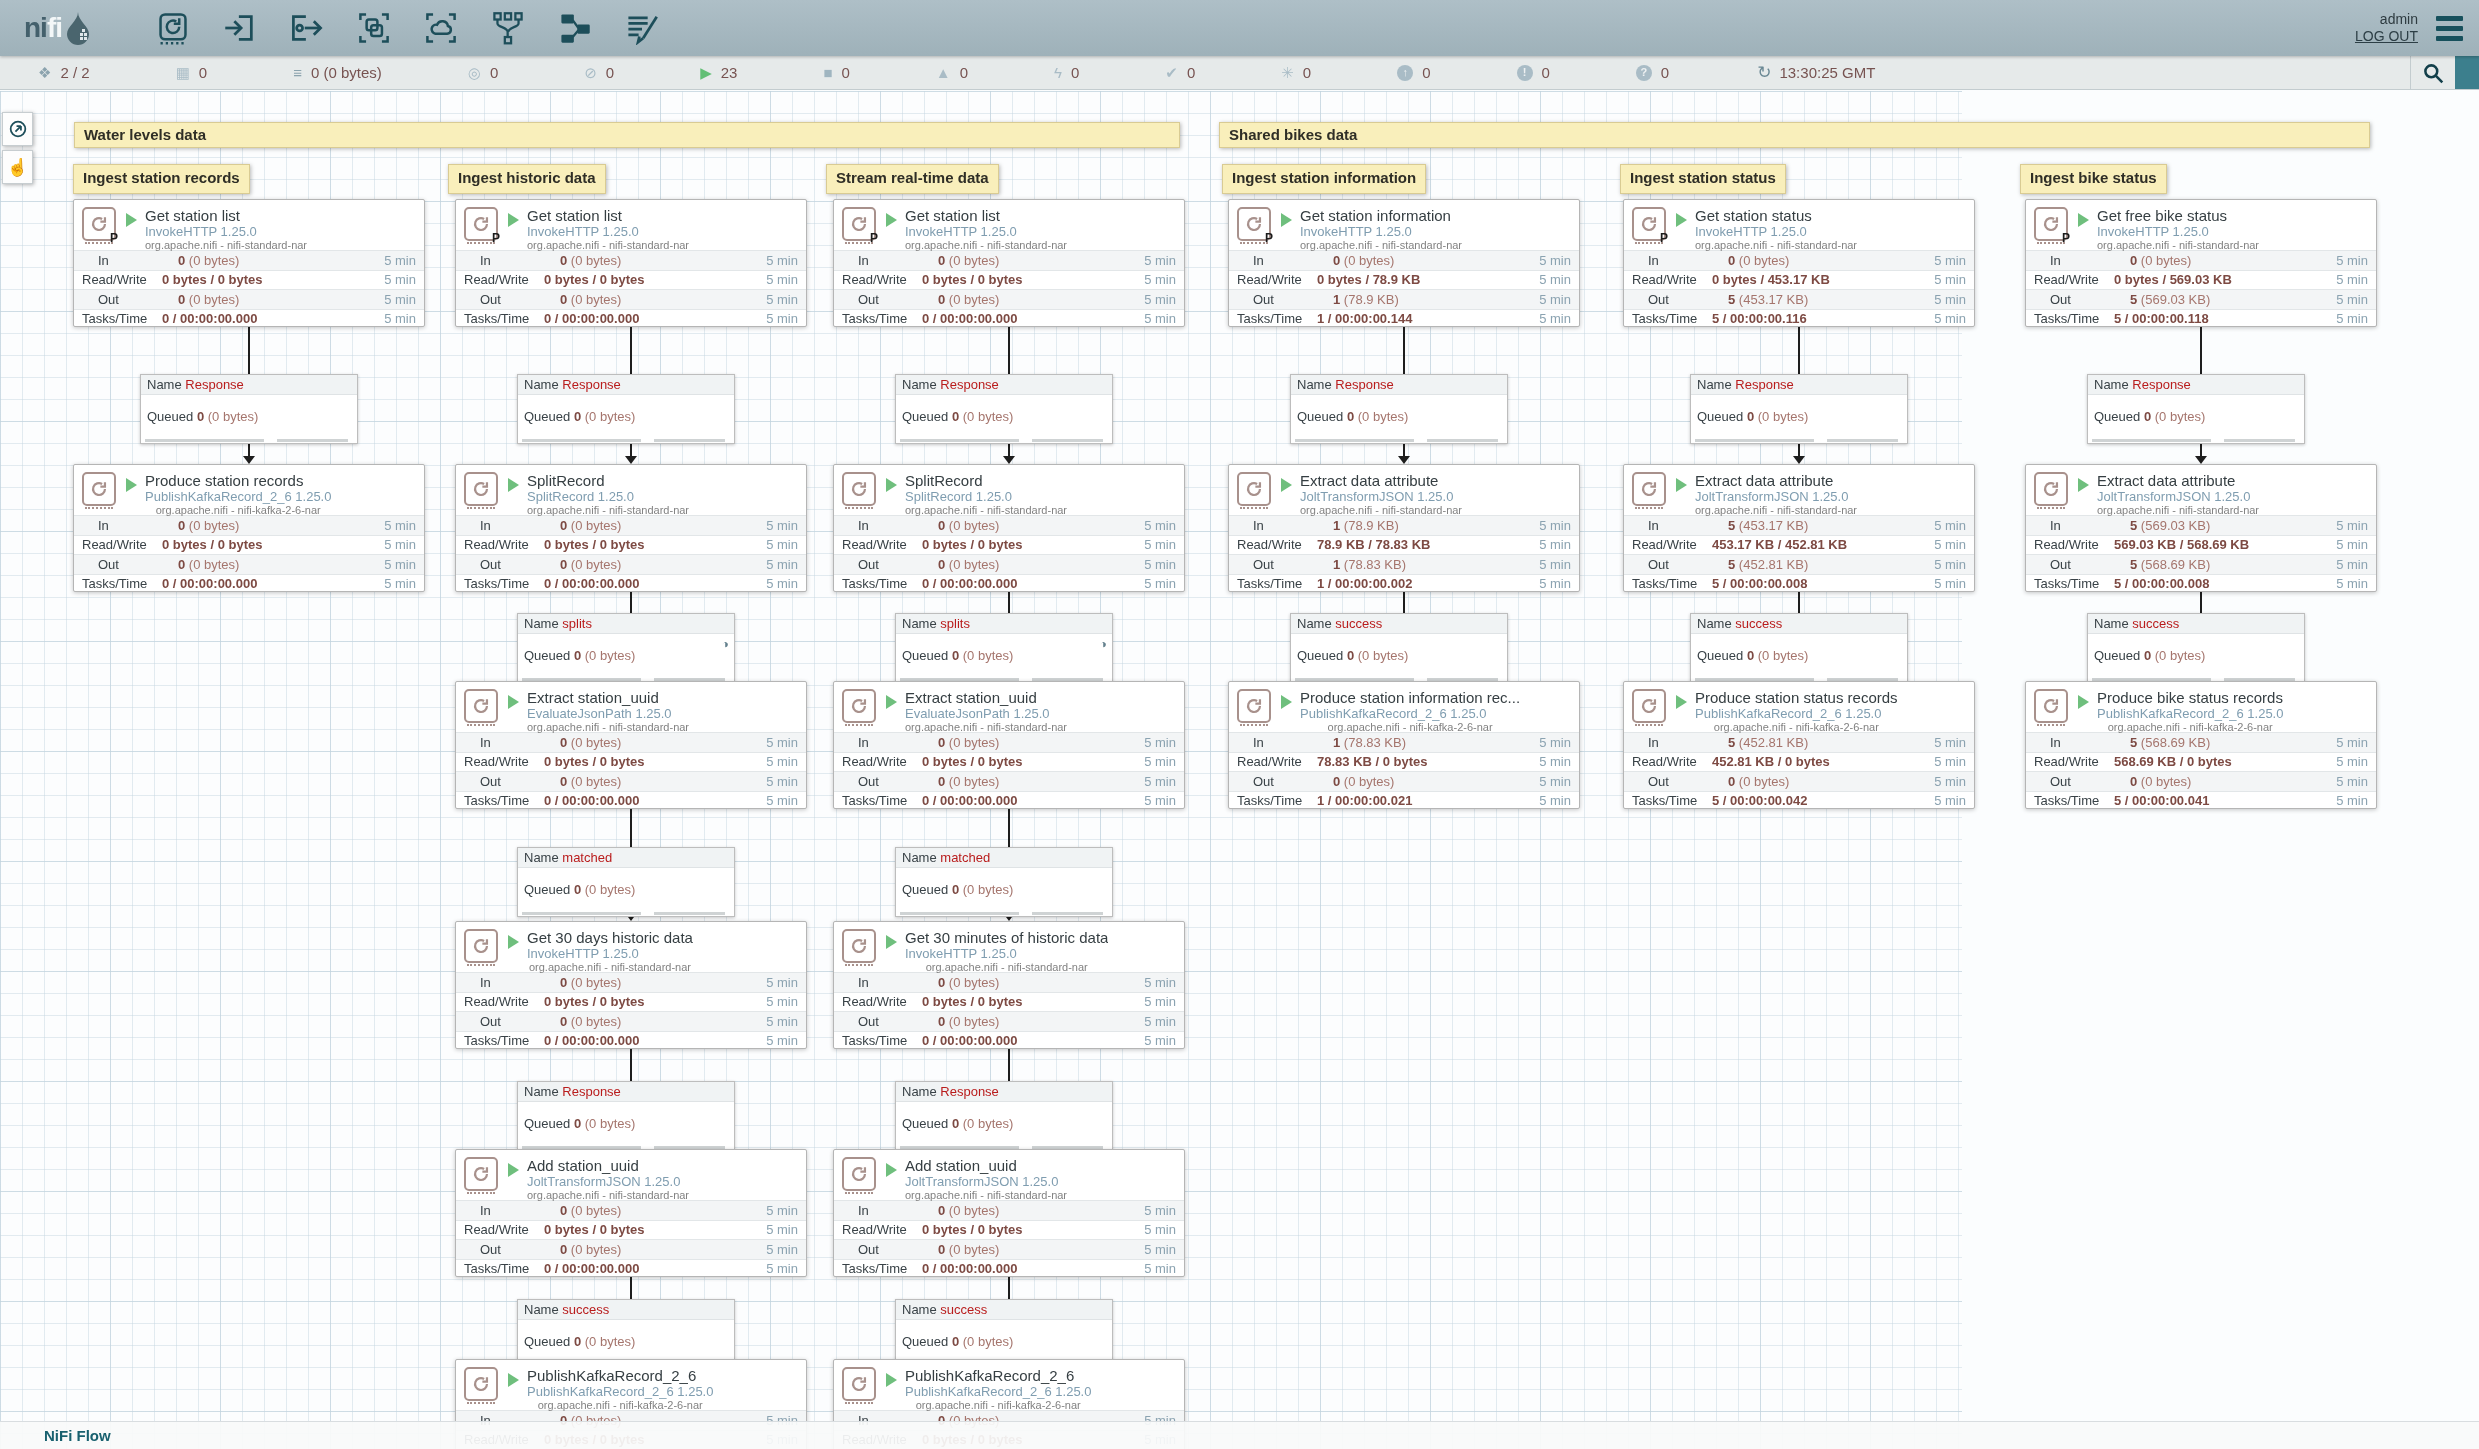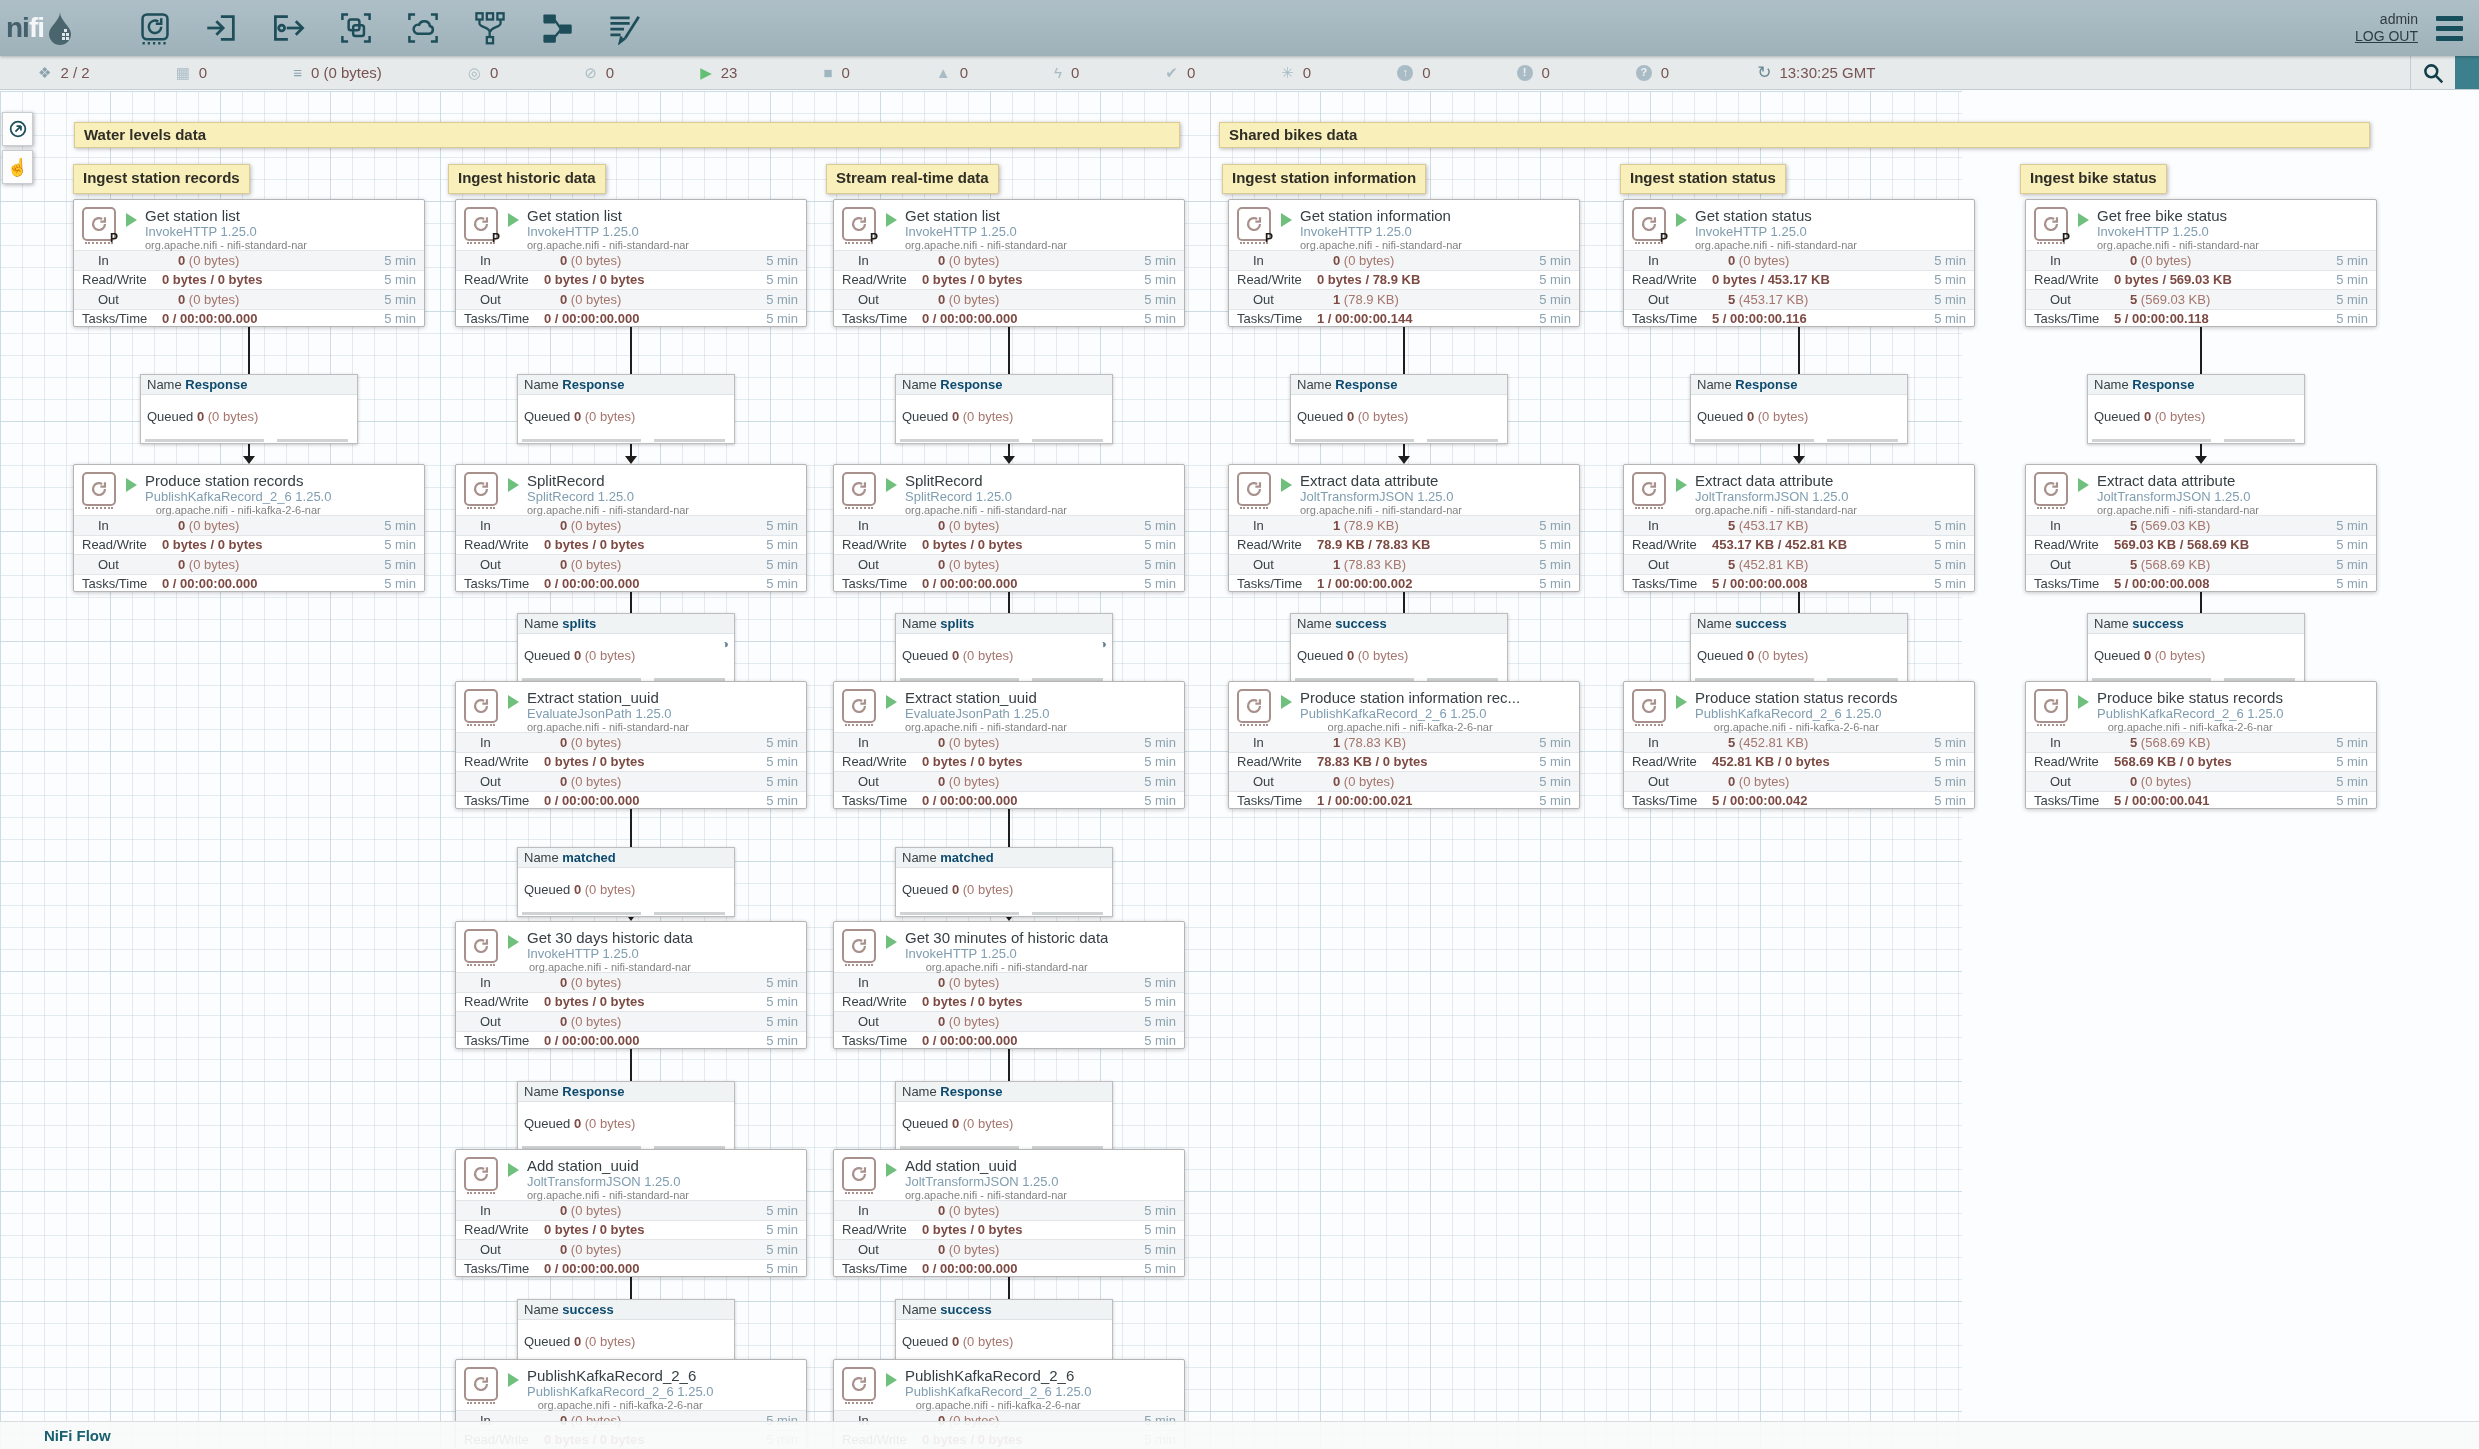--- a/index.html
+++ b/index.html
@@ -3,21 +3,21 @@
 <meta charset="utf-8">
 <style>
   * { box-sizing: border-box; margin: 0; padding: 0; }
   html,body { width:2479px; height:1449px; overflow:hidden; }
   body { font-family:"Liberation Sans", sans-serif; position:relative; background:#fbfdfe; }
 
   
   #toolbar { position:absolute; left:0; top:0; width:2479px; height:56px;
     background:linear-gradient(#aebfc7,#9eb1b9); display:flex; align-items:center; z-index:60;
     box-shadow:0 1px 3px rgba(0,0,0,.25); }
-  #logo { display:flex; align-items:center; margin-left:6px; }
+  #logo { display:flex; align-items:center; margin-left:24px; }
   .logo-ni { font-weight:bold; font-size:28px; color:#44606c; letter-spacing:-1px; }
   .logo-fi { font-weight:bold; font-size:28px; color:#f3f7f8; letter-spacing:-1px; }
   .logo-drop { margin-left:2px; }
   #tool-icons { display:flex; align-items:center; gap:33px; margin-left:64px; }
   .tool-icon { width:34px; height:34px; display:flex; align-items:center; justify-content:center; cursor:grab; }
   #toolbar-right { margin-left:auto; display:flex; align-items:center; margin-right:12px; gap:14px; }
   #user-block { text-align:right; line-height:17px; }
   #user-name { font-size:14px; color:#2e3b40; }
   #logout-link { font-size:14px; color:#2c3e45; text-decoration:underline; cursor:pointer; }
   #hamburger { display:flex; flex-direction:column; gap:5px; cursor:pointer; padding:4px; }
@@ -56,21 +56,21 @@
   .section-label { height:30px; }
 
   .cline { position:absolute; width:2px; background:#1e1e1e; z-index:1; }
   .carrow { position:absolute; width:0; height:0; border-left:6px solid transparent;
     border-right:6px solid transparent; border-top:8px solid #1e1e1e; z-index:1; }
 
   .connection { position:absolute; width:218px; background:#ffffff; border:1px solid #bdbdbd;
     box-shadow:0 1px 3px rgba(0,0,0,.22); z-index:2; font-size:13px; }
   .conn-row1 { background:#f0f3f4; padding:2px 6px; border-bottom:1px solid #dfe3e5; color:#394247; }
   .conn-row2 { padding:14px 6px; color:#394247; position:relative; }
-  .conn-name { font-weight:bold; color:#0c4a6e; }
+  .conn-name { font-weight:normal; color:#b91c1c; }
   .conn-bold { font-weight:bold; color:#7d4a43; }
   .conn-light { color:#a5756d; }
   .lb-icon { position:absolute; right:5px; top:3px; color:#63808d; font-size:12px; }
   .conn-bars { height:5px; position:relative; }
   .conn-bars i { position:absolute; bottom:1px; height:3px; background:#cfd3d4; }
   .conn-bars i.b1 { left:4px; width:55%; }
   .conn-bars i.b2 { left:63%; width:33%; }
 
   .processor { position:absolute; width:352px; height:128px; background:#ffffff;
     border:1px solid #b5b5b5; border-radius:2px; box-shadow:0 1px 4px rgba(0,0,0,.22); z-index:3; }

